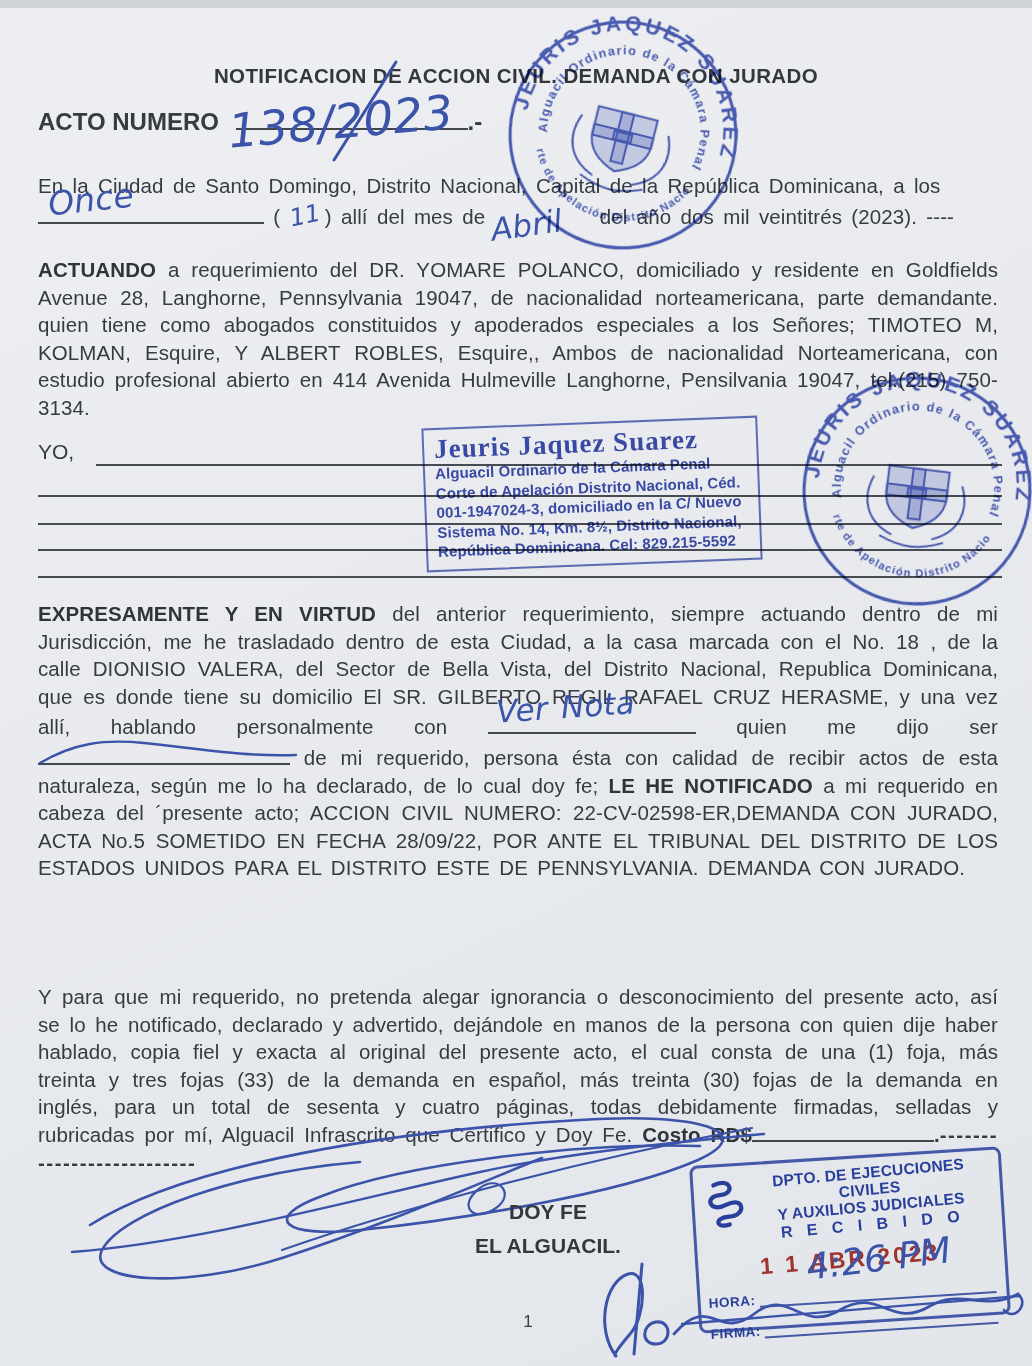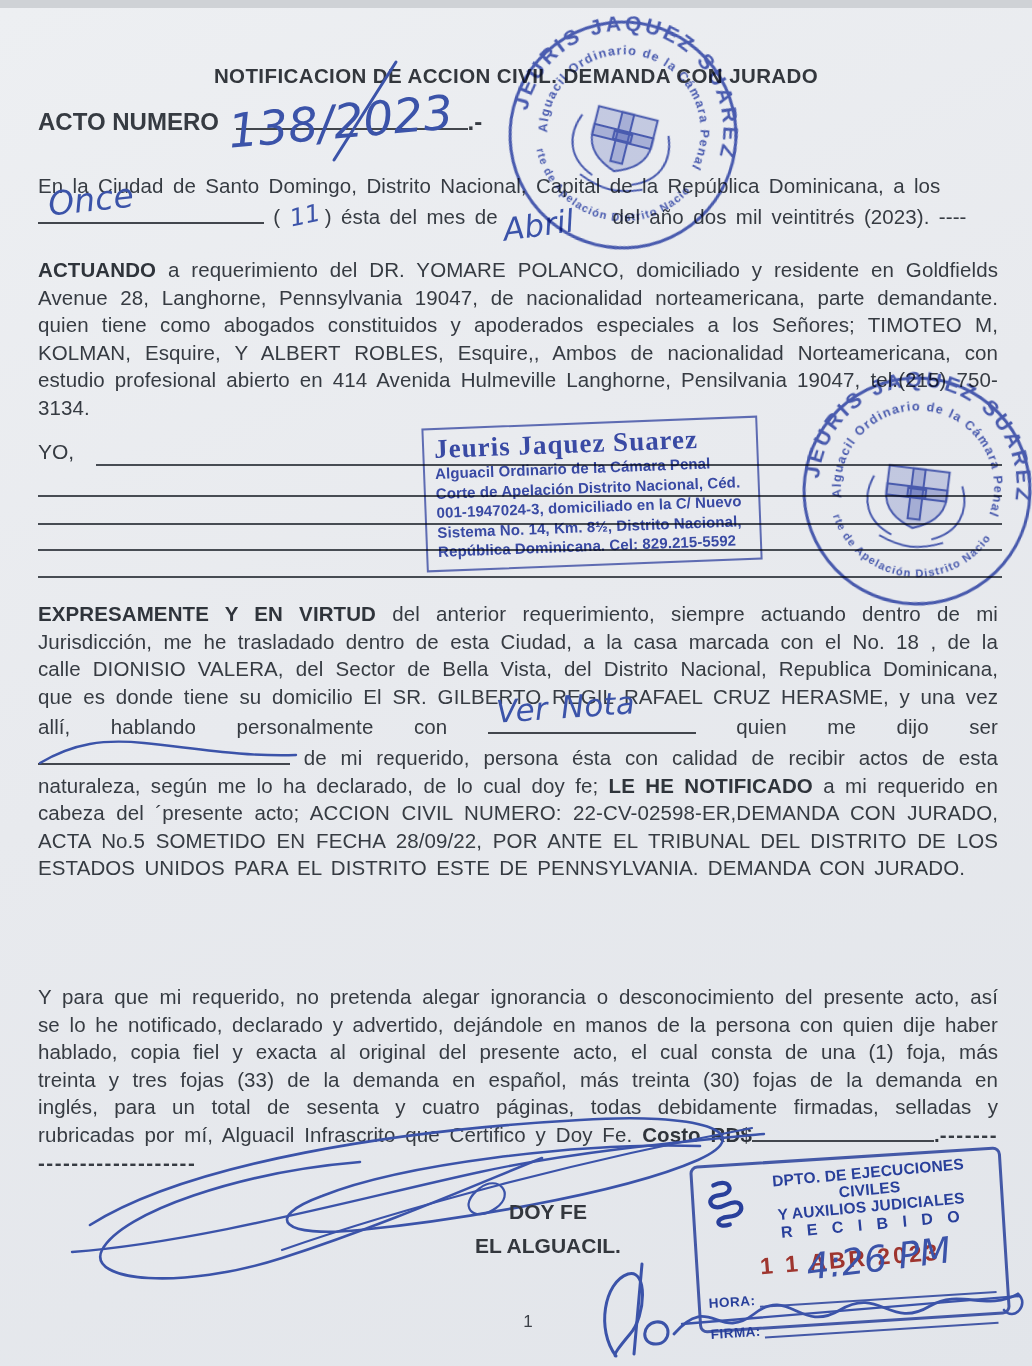--- a/index.html
+++ b/index.html
@@ -79,21 +79,21 @@
     <span>ACTO NUMERO</span>
     <span class="blank" style="width:232px; margin-left:10px;"></span><span>.-</span>
   </div>
   <div class="hw" style="position:absolute; left:228px; top:86px; font-size:47px; transform:rotate(-5deg);">138/2023</div>
 
   <div class="par" style="top:164px; text-align:justify;">
     <span>En la Ciudad de Santo Domingo, Distrito Nacional, Capital de la República Dominicana, a los</span><br>
     <span class="blank" style="width:226px; height:24px;"><span class="hw" style="position:absolute; left:10px; top:-14px; font-size:33px; transform:rotate(-6deg);">Once</span></span>
     <span>(</span>
     <span class="hw" style="font-size:24px; display:inline-block; transform:rotate(-12deg); width:26px;">11</span>
-    <span>) ésta del mes de</span>
+    <span>) allí del mes de</span>
     <span style="display:inline-block; width:96px; position:relative;"><span class="hw" style="position:absolute; left:-4px; top:-12px; font-size:31px; transform:rotate(-8deg);">Abril</span></span>
     <span>del año dos mil veintitrés (2023). ----</span>
   </div>
 
   <p class="par" style="top:248px;"><b>ACTUANDO</b><span> a requerimiento del DR. YOMARE POLANCO, domiciliado y residente en Goldfields  Avenue 28, Langhorne, Pennsylvania 19047, de nacionalidad norteamericana, parte demandante. quien tiene como abogados constituidos y apoderados especiales a los Señores; TIMOTEO M, KOLMAN, Esquire, Y ALBERT ROBLES, Esquire,, Ambos de nacionalidad Norteamericana, con estudio profesional abierto en 414 Avenida Hulmeville Langhorne, Pensilvania 19047, tel.(215) 750-3134.</span></p>
 
   <div style="position:absolute; left:38px; top:432px; font-weight:normal; font-size:21px;">YO,</div>
   <div class="rule" style="left:96px;  top:456px; width:906px;"></div>
   <div class="rule" style="left:38px;  top:487px; width:964px;"></div>
   <div class="rule" style="left:38px;  top:515px; width:964px;"></div>

